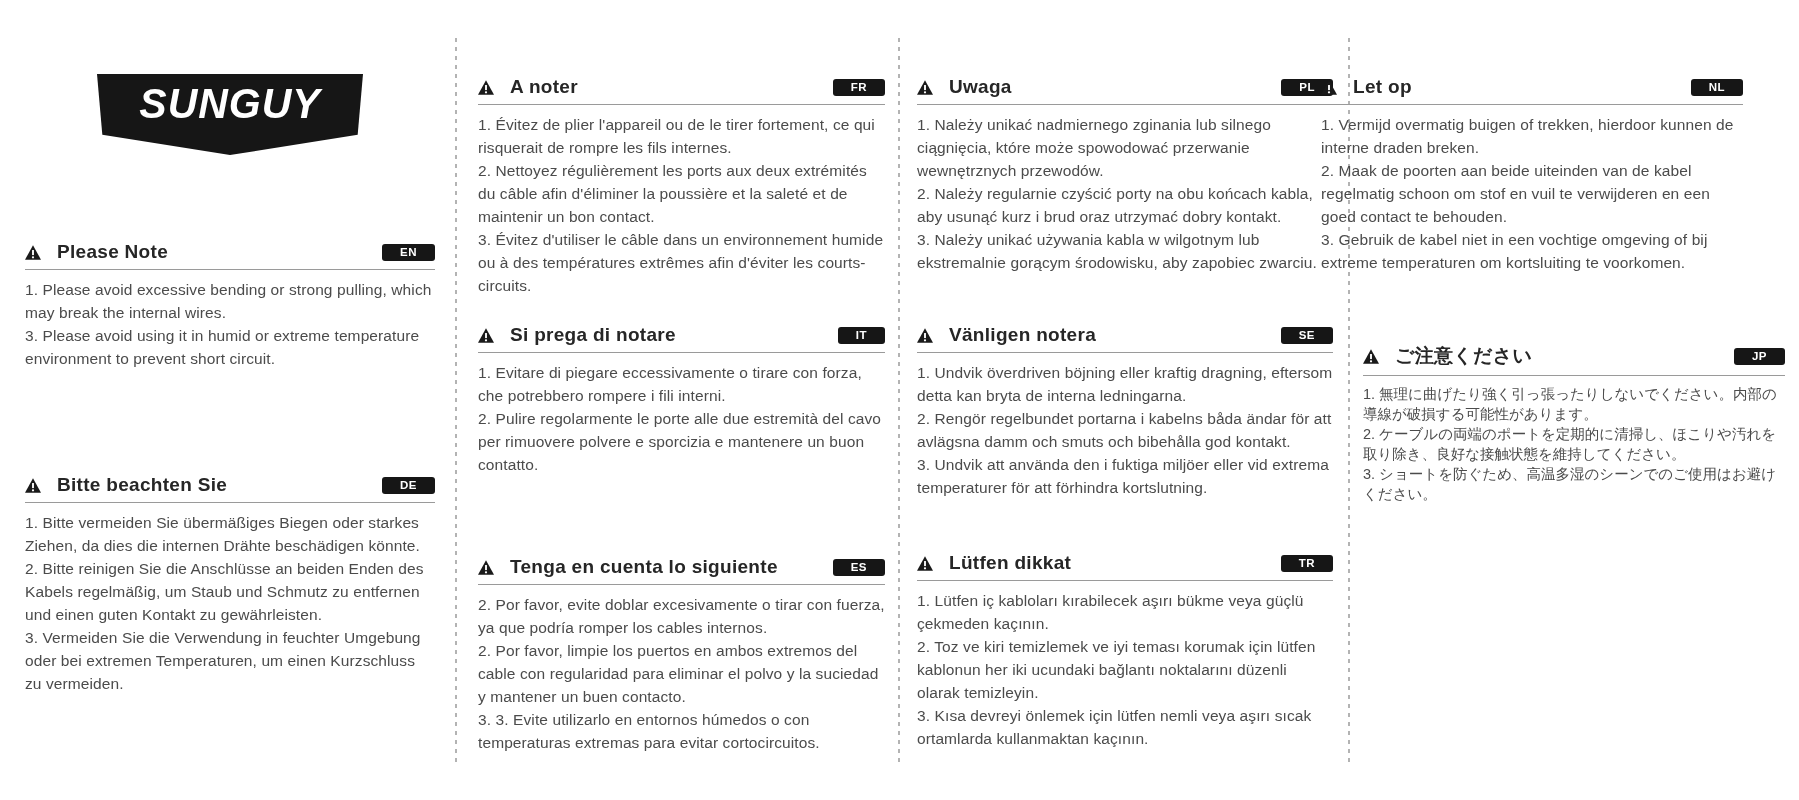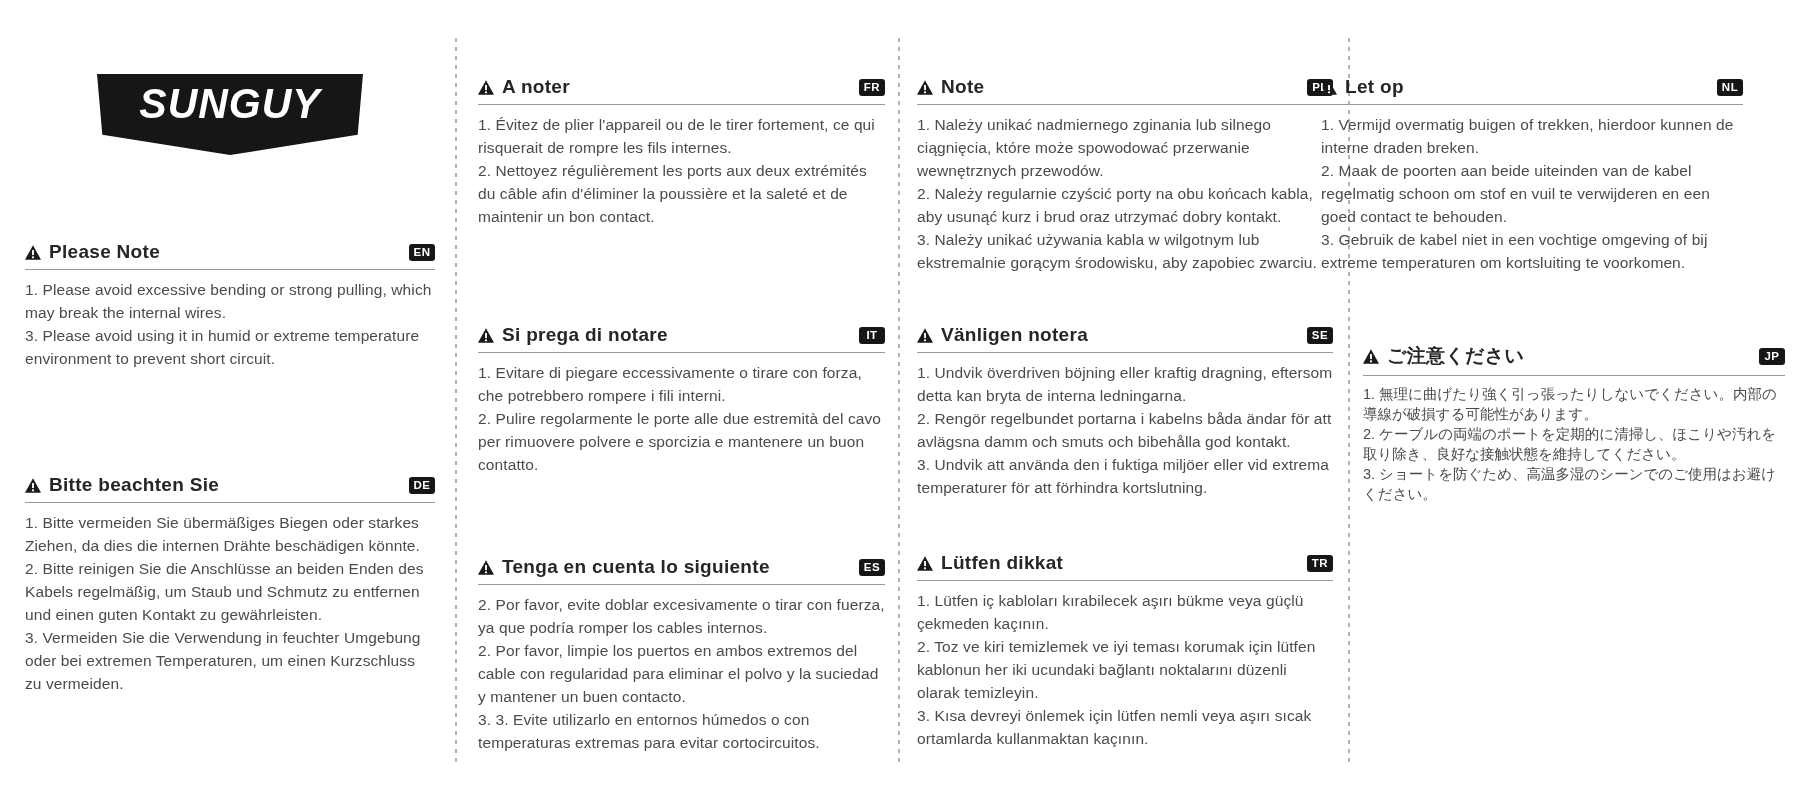--- a/index.html
+++ b/index.html
@@ -34,31 +34,31 @@
     position:absolute;top:38px;height:724px;width:2px;
     background:repeating-linear-gradient(to bottom,var(--c-divider) 0 4px,transparent 4px 9px);
   }
   
   .note{position:absolute;}
   .note-header{
     display:flex;align-items:center;justify-content:space-between;
     border-bottom:1px solid var(--c-underline);
     padding-bottom:6px;
   }
-  .note-title-wrap{display:flex;align-items:center;gap:8px;}
+  .note-title-wrap{display:flex;align-items:center;gap:16px;}
   .warn{display:inline-flex;align-items:center;}
   .note-title{
     font-size:19px;font-weight:700;color:var(--c-title);
     letter-spacing:0.3px;white-space:nowrap;
   }
   .lang-badge{
     background:var(--c-badge);color:#ffffff;
     font-size:11.5px;font-weight:700;letter-spacing:0.5px;
     border-radius:3px;
-    min-width:26px;height:17px;padding:0 4px;
+    min-width:26px;height:17px;padding:0 18px;
     display:inline-flex;align-items:center;justify-content:center;
   }
   .note-body{margin-top:8px;color:var(--c-text);}
   .note-body p{
     font-size:15.5px;line-height:23px;letter-spacing:0.1px;
   }
   .note-jp .note-body p{font-size:14.5px;line-height:20px;letter-spacing:0;}
 </style>
 </head>
 <body>
@@ -122,20 +122,21 @@
             <circle cx="12" cy="18.3" r="1.7" fill="#fff"></circle>
           </svg>
       </span>
       <h2 class="note-title">A noter</h2>
     </div>
     <span class="lang-badge">FR</span>
   </div>
   <div class="note-body">
     <p>1. Évitez de plier l'appareil ou de le tirer fortement, ce qui risquerait de rompre les fils internes.</p>
     <p>2. Nettoyez régulièrement les ports aux deux extrémités du câble afin d'éliminer la poussière et la saleté et de maintenir un bon contact.</p>
+    <p>3. Évitez d'utiliser le câble dans un environnement humide ou à des températures extrêmes afin d'éviter les courts-circuits.</p>
   </div>
 </section>
 
 <section class="note" style="left:478px;top:324px;width:407px">
   <div class="note-header">
     <div class="note-title-wrap">
       <span class="warn">
         <svg width="16" height="15" viewBox="0 0 24 22">
             <path d="M12 0 L24 22 H0 Z" fill="#1a1a1a"></path>
             <rect x="10.6" y="7.3" width="2.8" height="7.6" fill="#fff"></rect>
@@ -176,21 +177,21 @@
 <section class="note" style="left:917px;top:76px;width:416px">
   <div class="note-header">
     <div class="note-title-wrap">
       <span class="warn">
         <svg width="16" height="15" viewBox="0 0 24 22">
             <path d="M12 0 L24 22 H0 Z" fill="#1a1a1a"></path>
             <rect x="10.6" y="7.3" width="2.8" height="7.6" fill="#fff"></rect>
             <circle cx="12" cy="18.3" r="1.7" fill="#fff"></circle>
           </svg>
       </span>
-      <h2 class="note-title">Note</h2>
+      <h2 class="note-title">Uwaga</h2>
     </div>
     <span class="lang-badge">PL</span>
   </div>
   <div class="note-body">
     <p>1. Należy unikać nadmiernego zginania lub silnego ciągnięcia, które może spowodować przerwanie wewnętrznych przewodów.</p>
     <p>2. Należy regularnie czyścić porty na obu końcach kabla, aby usunąć kurz i brud oraz utrzymać dobry kontakt.</p>
     <p>3. Należy unikać używania kabla w wilgotnym lub ekstremalnie gorącym środowisku, aby zapobiec zwarciu.</p>
   </div>
 </section>
 

